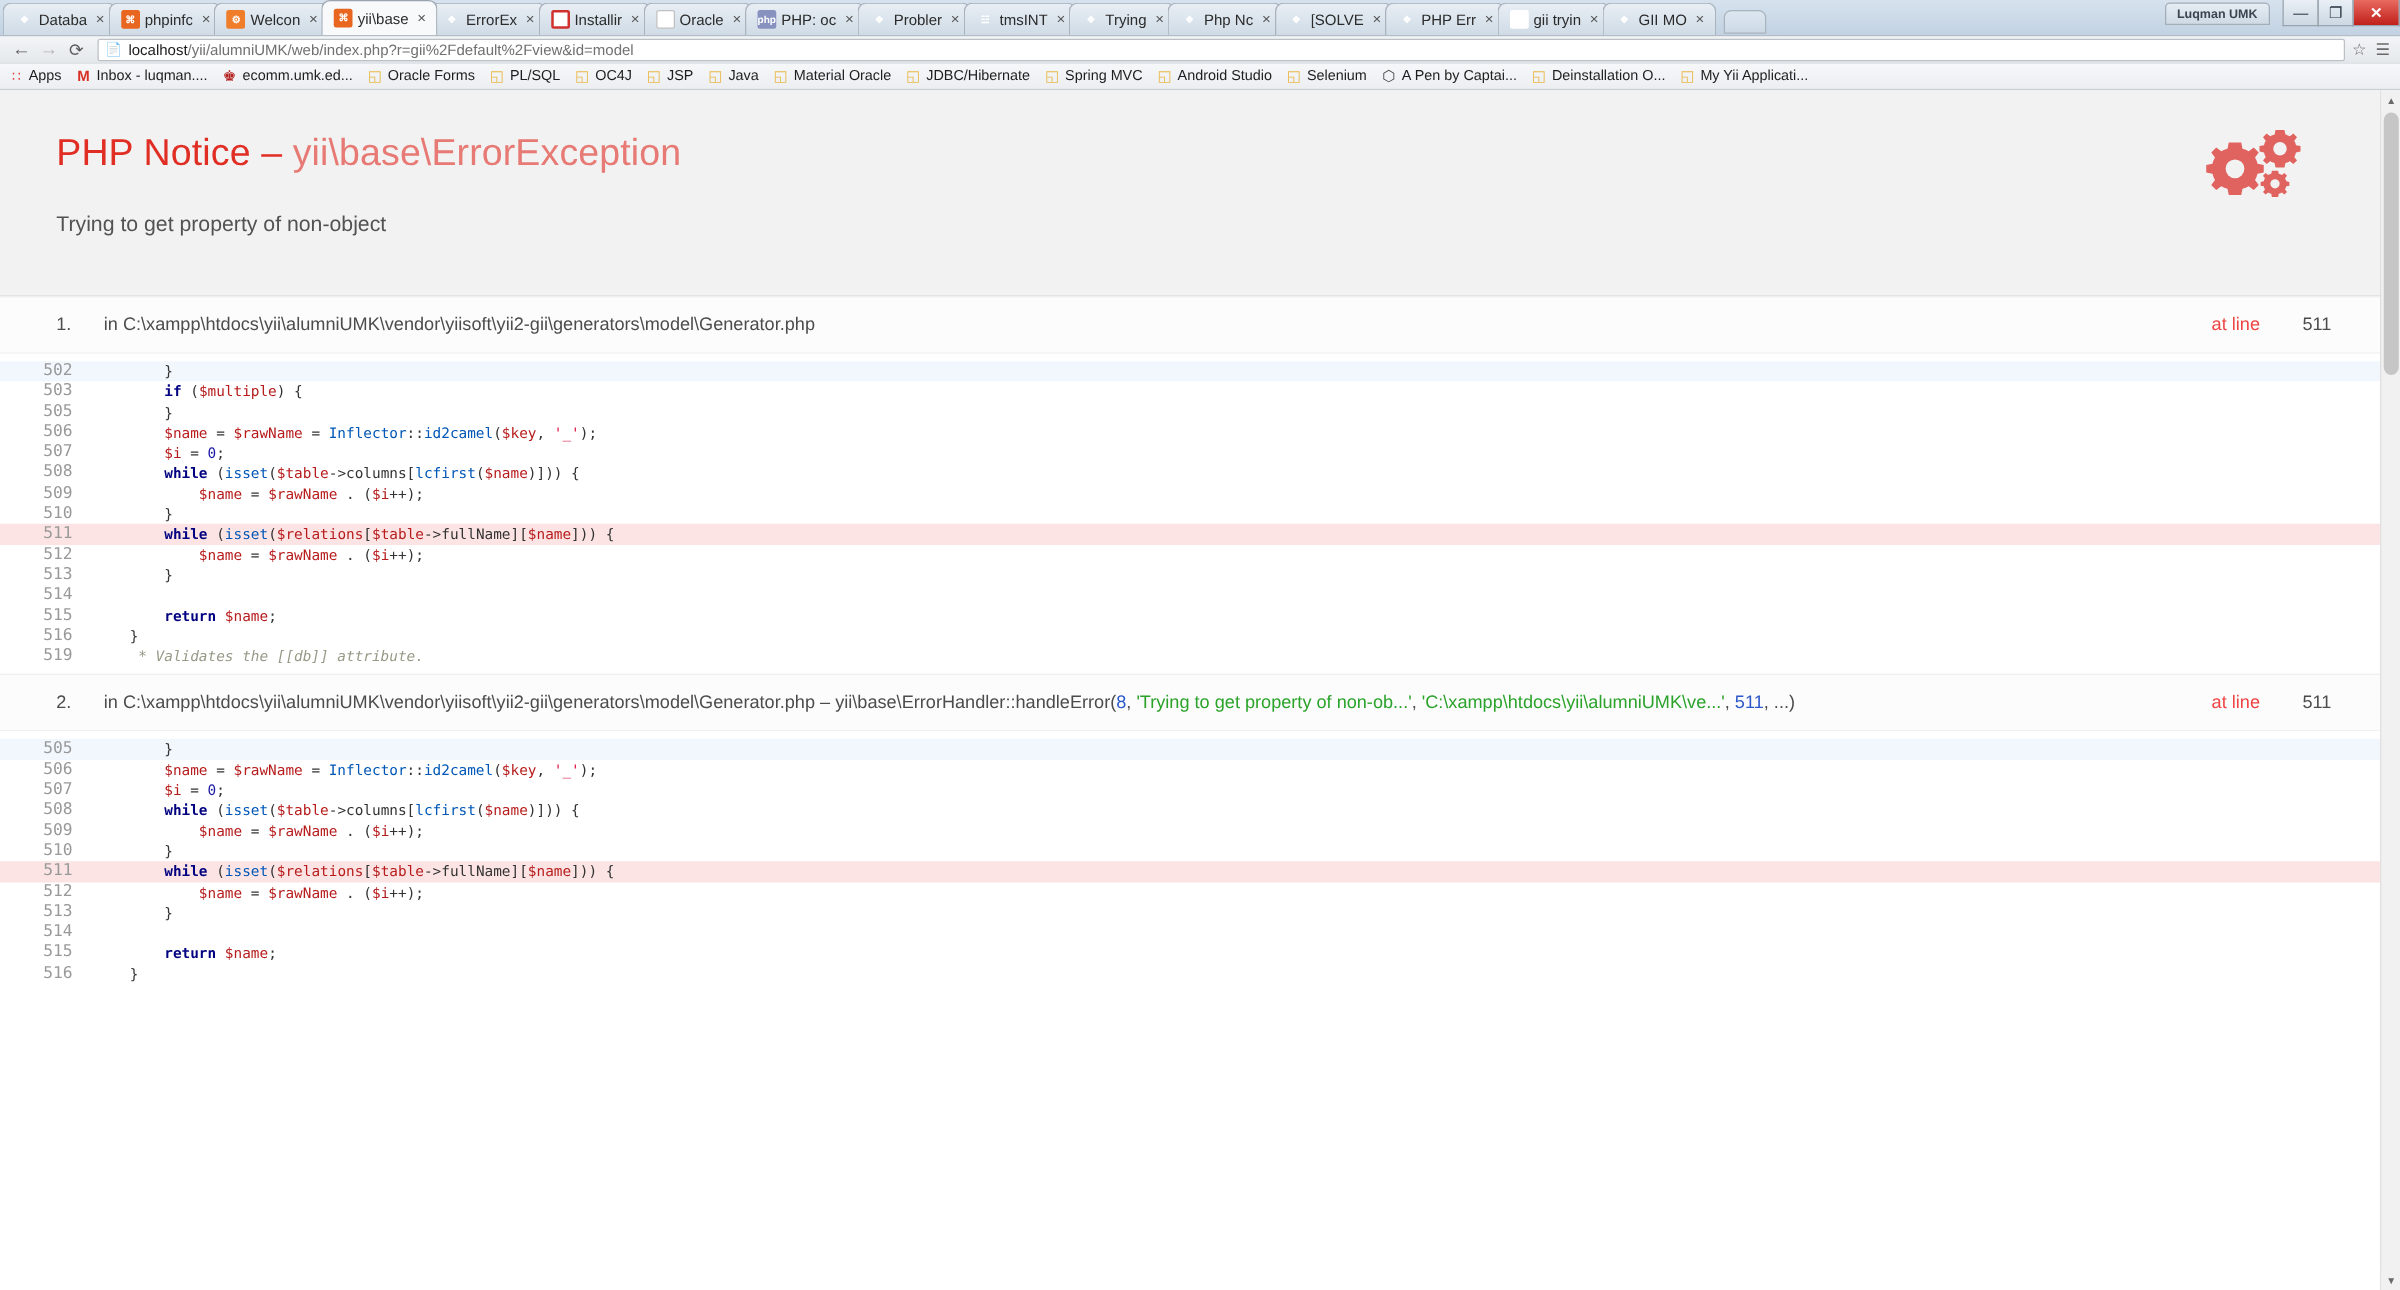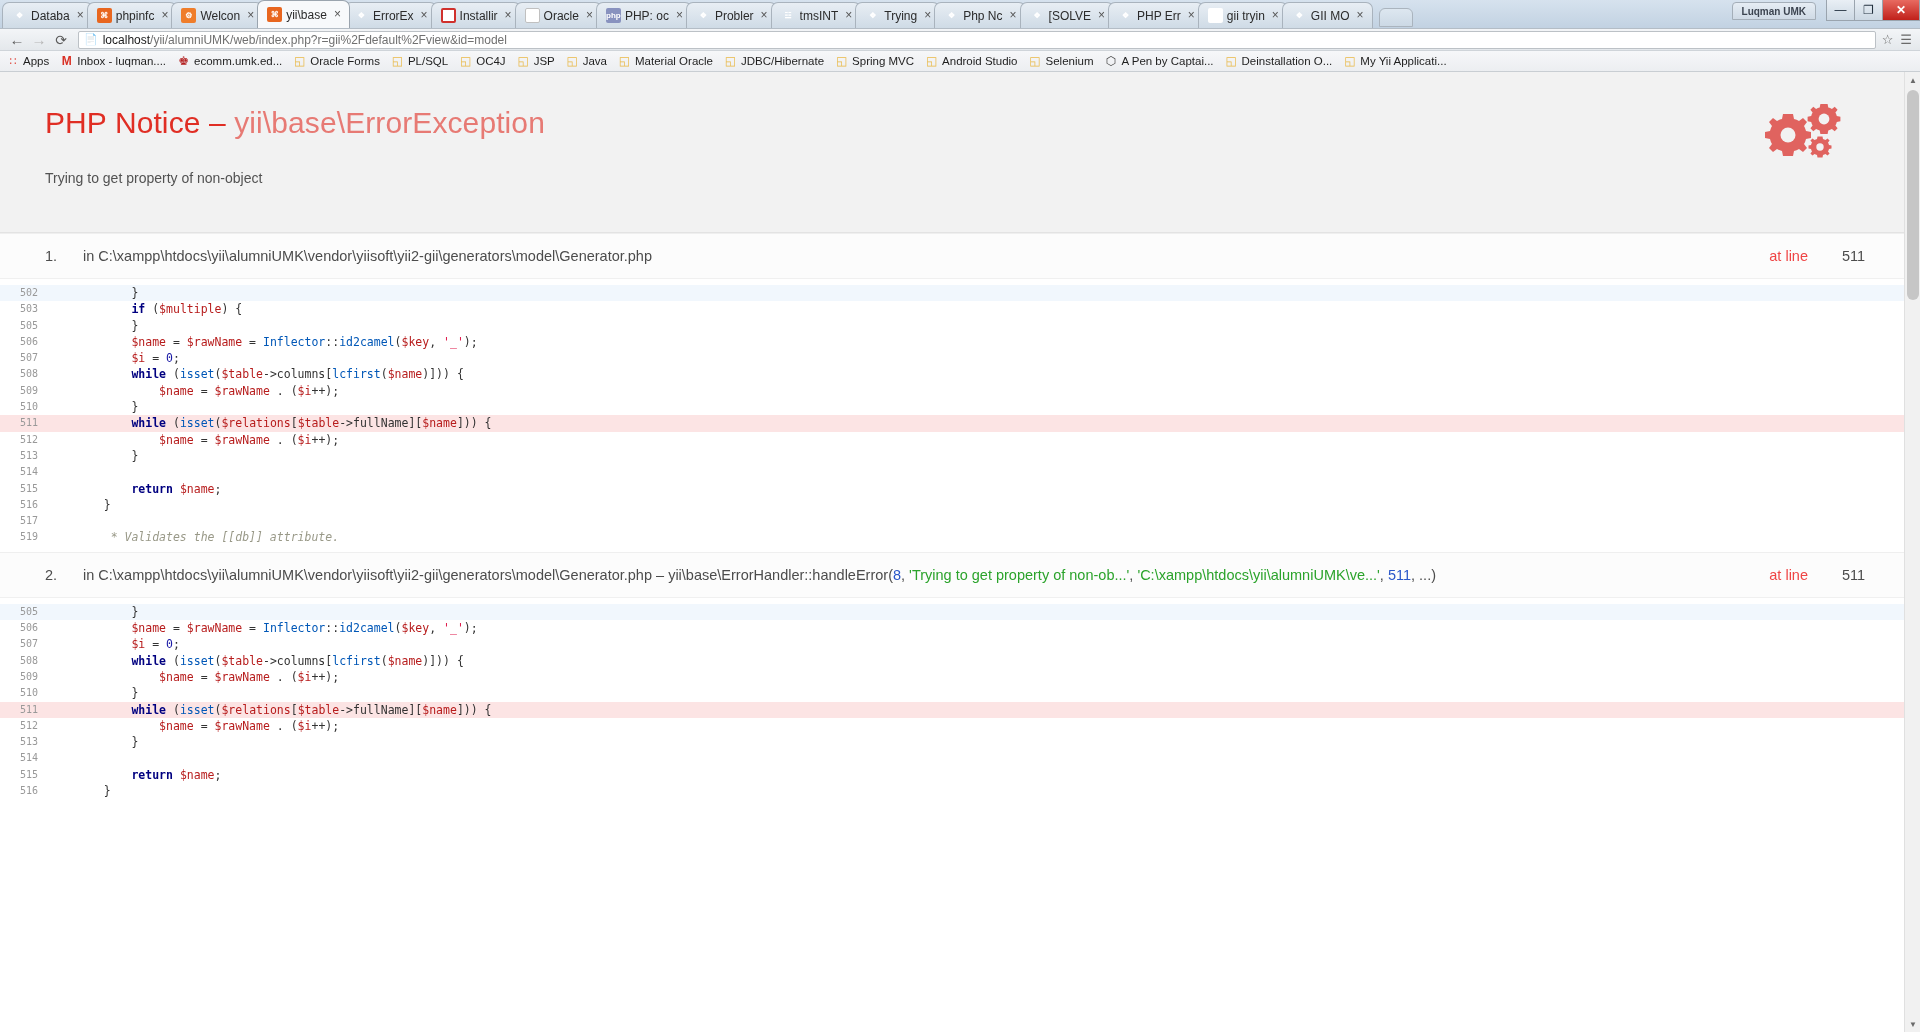--- a/index.html
+++ b/index.html
@@ -190,21 +190,21 @@
   }
   h1.err-title {
     margin: 0 0 30px 0;
     font-size: 30px;
     font-weight: normal;
     color: #e02e24;
     letter-spacing: 0.1px;
   }
   h1.err-title .cls { color: #e77a74; }
   .err-msg {
-    font-size: 14px;
+    font-size: 17px;
     color: #525252;
     font-weight: normal;
     margin: 0;
   }
   .gears {
     position: absolute;
     right: 52px; top: 25px;
     width: 90px; height: 62px;
     color: #e0635f;
   }
@@ -233,24 +233,24 @@
     font-size: 11.5px;
     line-height: 16.3px;
     background: #fff;
     padding: 6px 0 6px 0;
   }
   .cline { display: flex; white-space: pre; }
   .cline.alt { background: #f1f7fd; }
   .cline.err { background: #fce4e4; }
   .lnum {
     width: 76px; flex: 0 0 76px;
-    text-align: center;
+    text-align: right;
     padding-right: 18px;
     color: #999;
-    font-size: 10px;
+    font-size: 13px;
     user-select: none;
   }
   .ctext { flex: 1 1 auto; color: #333; }
   .k  { color: #000080; font-weight: bold; }   
   .v  { color: #b71c1c; }                      
   .f  { color: #0057b7; }                      
   .s  { color: #dd1144; }                      
   .n  { color: #1a1aa6; }                      
   .c  { color: #998; font-style: italic; }     
   .p  { color: #333; }                         
@@ -479,21 +479,20 @@
             <div class="cline"><span class="lnum">507</span><span class="ctext"><span class="p">        </span><span class="v">$i</span><span class="p"> = </span><span class="n">0</span><span class="p">;</span></span></div>
             <div class="cline"><span class="lnum">508</span><span class="ctext"><span class="p">        </span><span class="k">while</span><span class="p"> (</span><span class="f">isset</span><span class="p">(</span><span class="v">$table</span><span class="p">-&gt;columns[</span><span class="f">lcfirst</span><span class="p">(</span><span class="v">$name</span><span class="p">)])) {</span></span></div>
             <div class="cline"><span class="lnum">509</span><span class="ctext"><span class="p">            </span><span class="v">$name</span><span class="p"> = </span><span class="v">$rawName</span><span class="p"> . (</span><span class="v">$i</span><span class="p">++);</span></span></div>
             <div class="cline"><span class="lnum">510</span><span class="ctext"><span class="p">        </span><span class="p">}</span></span></div>
             <div class="cline err"><span class="lnum">511</span><span class="ctext"><span class="p">        </span><span class="k">while</span><span class="p"> (</span><span class="f">isset</span><span class="p">(</span><span class="v">$relations</span><span class="p">[</span><span class="v">$table</span><span class="p">-&gt;fullName][</span><span class="v">$name</span><span class="p">])) {</span></span></div>
             <div class="cline"><span class="lnum">512</span><span class="ctext"><span class="p">            </span><span class="v">$name</span><span class="p"> = </span><span class="v">$rawName</span><span class="p"> . (</span><span class="v">$i</span><span class="p">++);</span></span></div>
             <div class="cline"><span class="lnum">513</span><span class="ctext"><span class="p">        </span><span class="p">}</span></span></div>
             <div class="cline"><span class="lnum">514</span><span class="ctext"><span class="p"></span></span></div>
             <div class="cline"><span class="lnum">515</span><span class="ctext"><span class="p">        </span><span class="k">return</span><span class="p"> </span><span class="v">$name</span><span class="p">;</span></span></div>
             <div class="cline"><span class="lnum">516</span><span class="ctext"><span class="p">    </span><span class="p">}</span></span></div>
-            <div class="cline"><span class="lnum">517</span><span class="ctext"><span class="p"></span></span></div>
             <div class="cline"><span class="lnum">519</span><span class="ctext"><span class="p">     </span><span class="c">* Validates the [[db]] attribute.</span></span></div>
           </div>
           <div class="frame-head">
             <span class="frame-num">2.</span>
             <span class="frame-desc"><span>in </span><span>C:\xampp\htdocs\yii\alumniUMK\vendor\yiisoft\yii2-gii\generators\model\Generator.php</span><span> – </span><span>yii\base\ErrorHandler::handleError(</span><span class="arg-num">8</span><span class="arg-dim">, </span><span class="arg-str">'Trying to get property of non-ob...'</span><span class="arg-dim">, </span><span class="arg-str">'C:\xampp\htdocs\yii\alumniUMK\ve...'</span><span class="arg-dim">, </span><span class="arg-num">511</span><span class="arg-dim">, ...)</span></span>
             <span class="frame-at">at line</span>
             <span class="frame-line">511</span>
           </div>
           <div class="code">
             <div class="cline alt"><span class="lnum">505</span><span class="ctext"><span class="p">        </span><span class="p">}</span></span></div>

